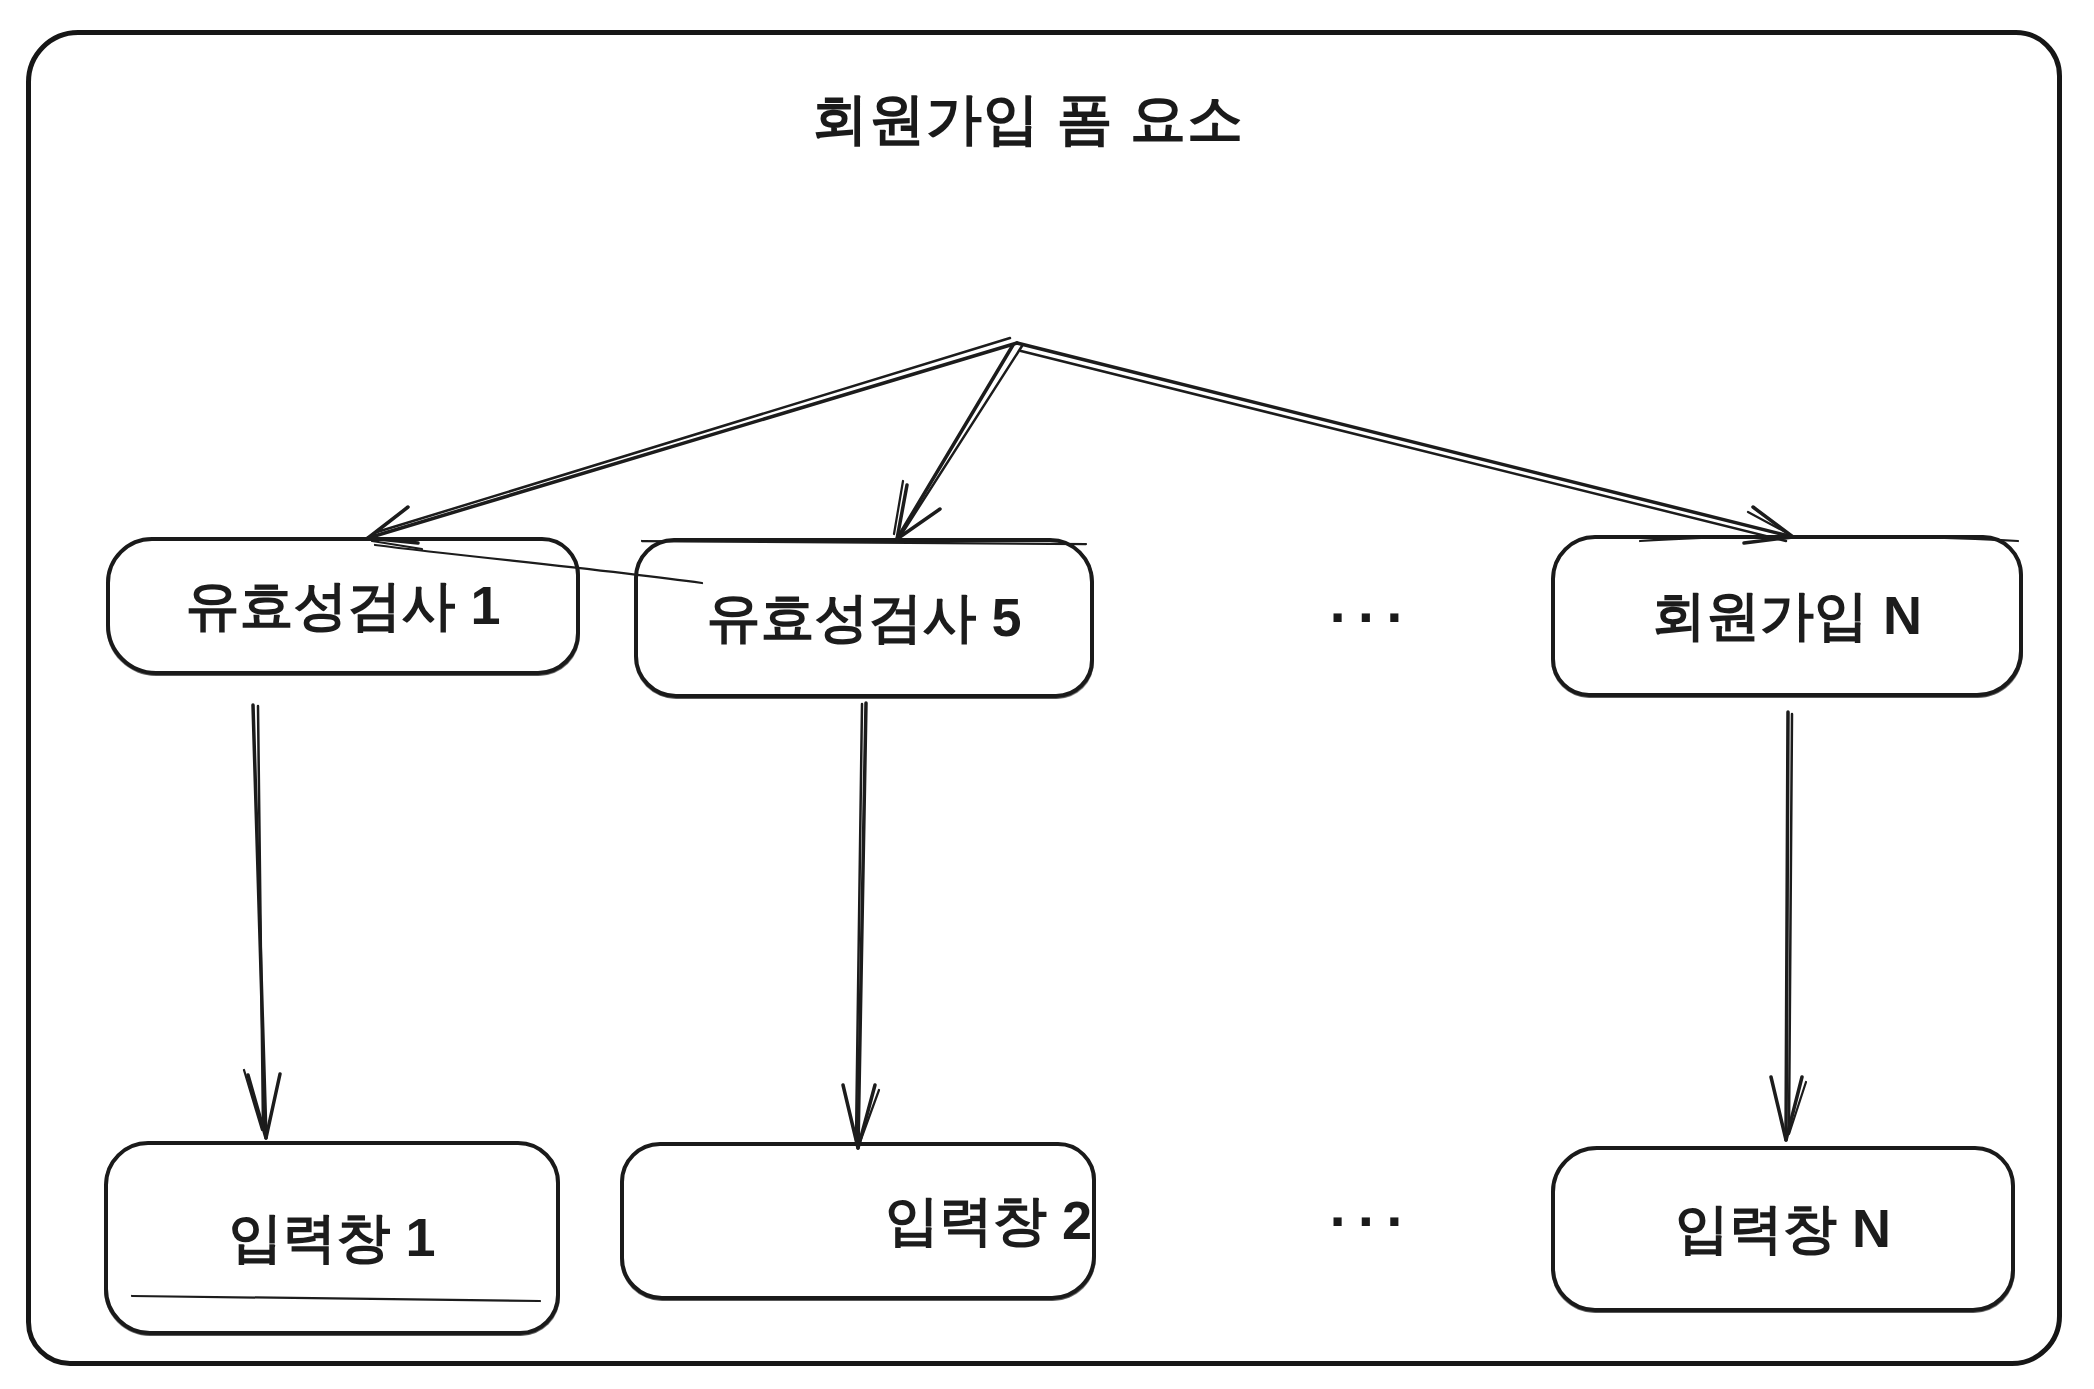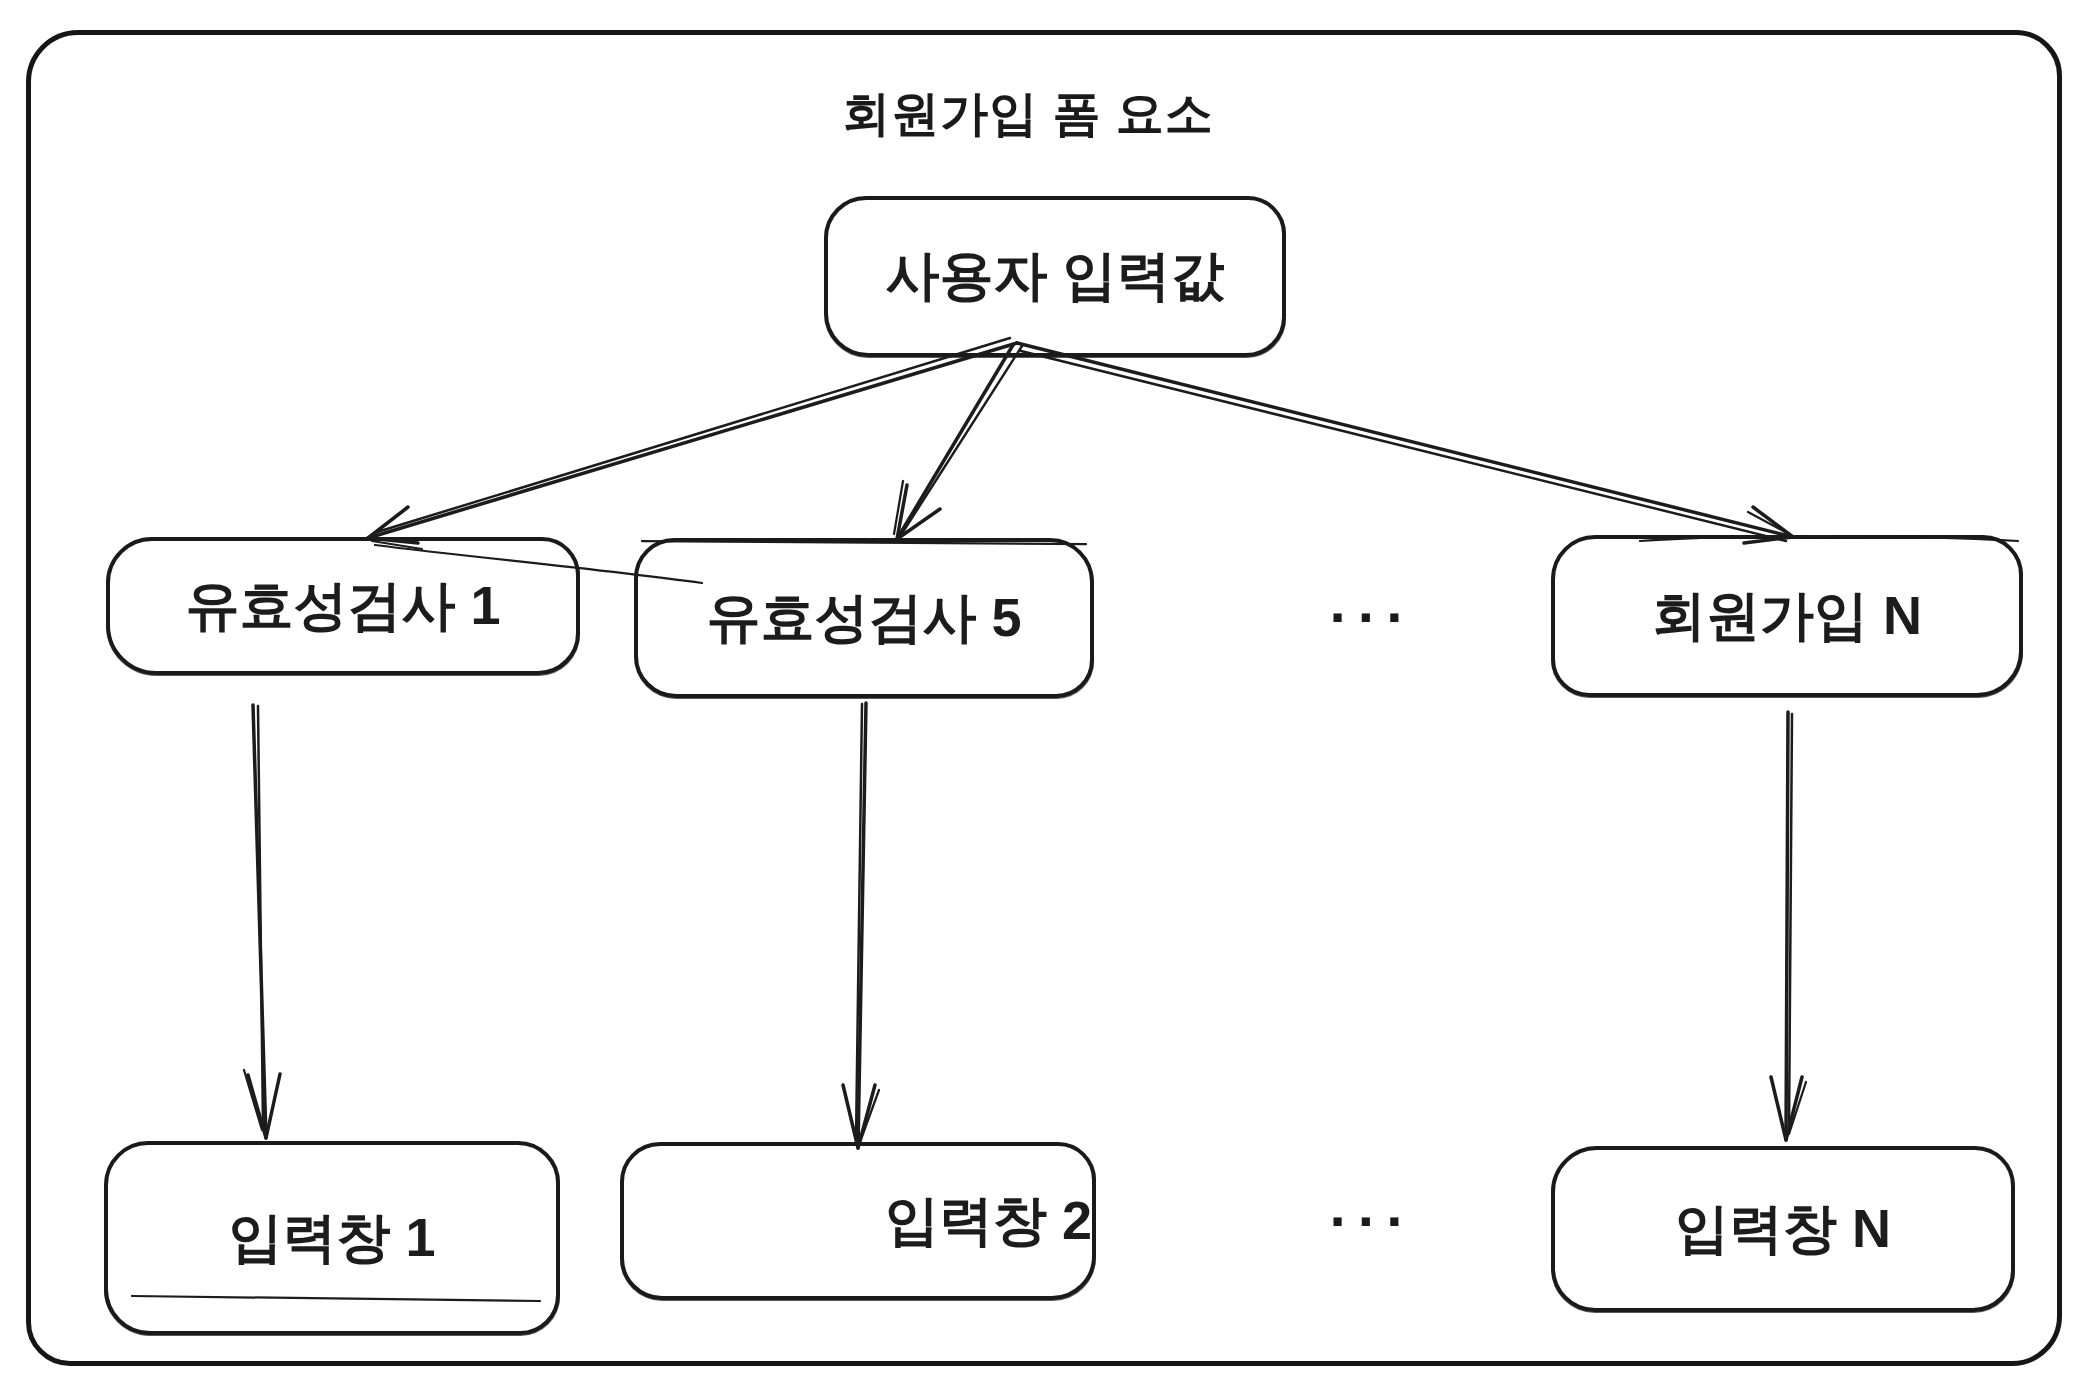--- a/index.html
+++ b/index.html
@@ -25,21 +25,21 @@
     height: 1336px;
     border: 5px solid #161616;
     border-radius: 52px 46px 50px 44px;
     box-sizing: border-box;
   }
   .title {
     position: absolute;
     left: 1028px;
     top: 82px;
     transform: translateX(-50%);
-    font-size: 48px;
+    font-size: 56px;
     font-weight: 600;
     color: #1a1a1a;
     white-space: nowrap;
     letter-spacing: 1px;
   }
   .node {
     position: absolute;
     box-sizing: border-box;
     border: 4px solid #1a1a1a;
     background: #ffffff;
@@ -90,23 +90,20 @@
 </style>
 </head>
 <body>
 
 <div class="stage">
 
   <div class="frame"></div>
 
   <div class="title">회원가입 폼 요소</div>
 
-  <div class="node node-root">
-    <span>사용자 입력값</span>
-  </div>
 
   <div class="node node-v1">
     <span>유효성검사 1</span>
   </div>
   <div class="node node-v2">
     <span>유효성검사 5</span>
   </div>
   <div class="ellipsis ellipsis-row2">···</div>
   <div class="node node-vn">
     <span>회원가입 N</span>

